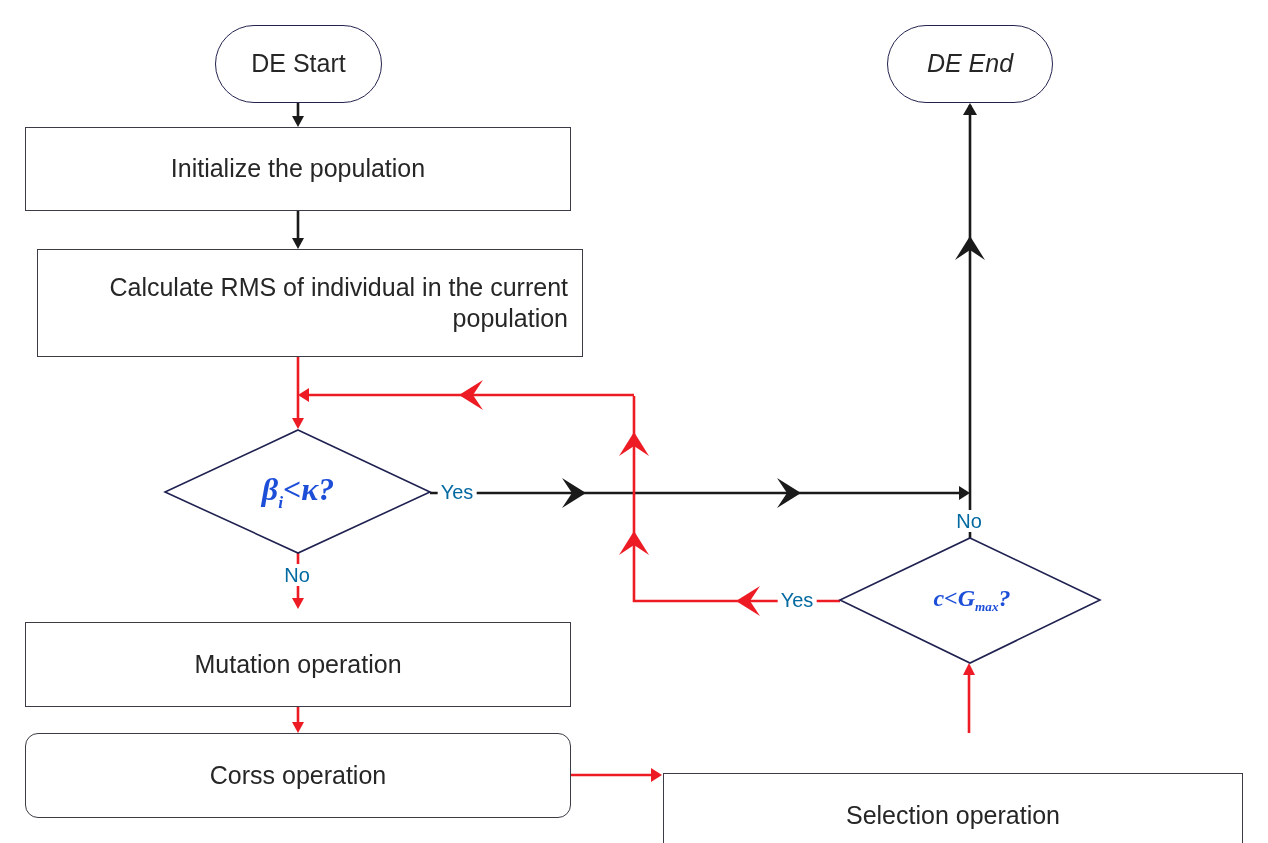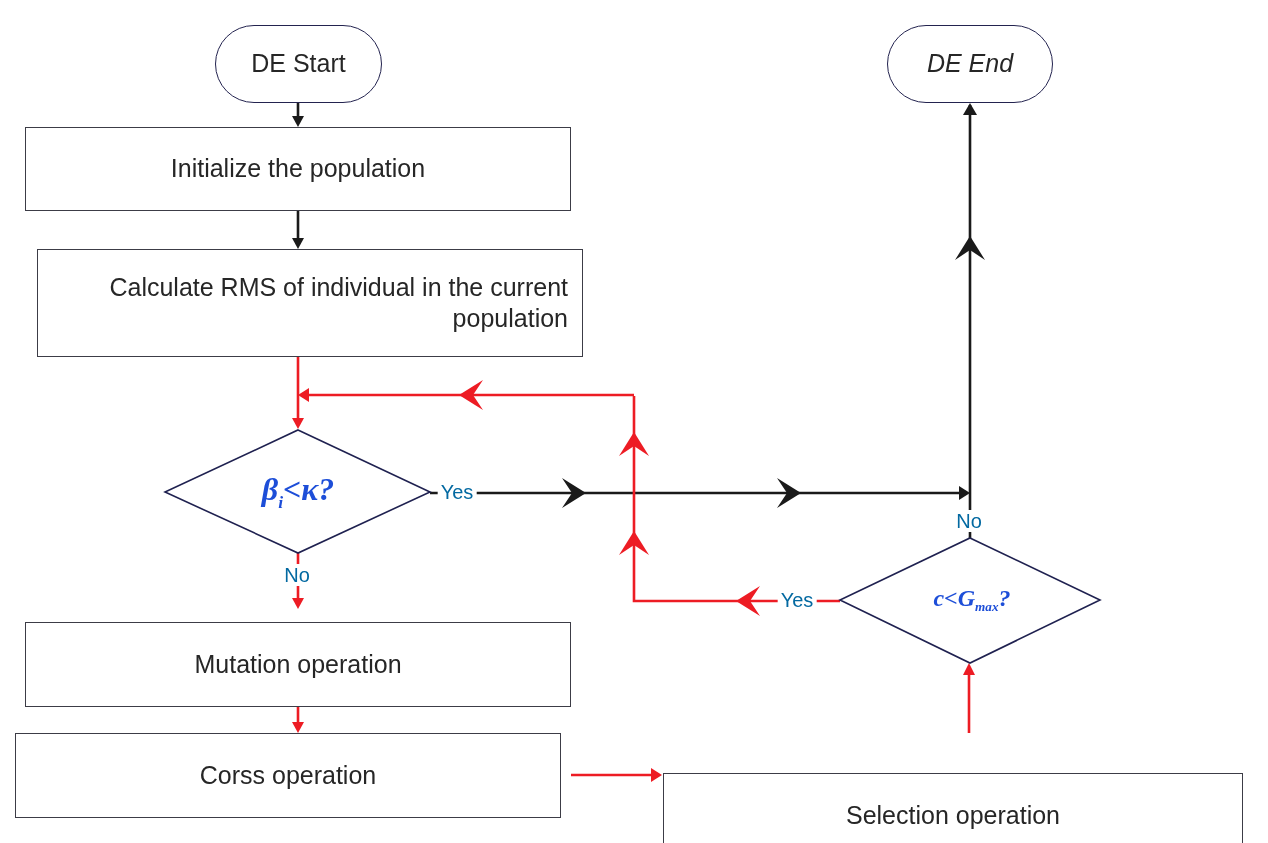--- a/index.html
+++ b/index.html
@@ -90,21 +90,21 @@
 
   <div class="node rect" style="left:25px;top:127px;width:546px;height:84px;">
     <span>Initialize the population</span>
   </div>
   <div class="node rect rms" style="left:37px;top:249px;width:546px;height:108px;text-align:right;">
     <span>Calculate RMS of individual in the current population</span>
   </div>
   <div class="node rect" style="left:25px;top:622px;width:546px;height:85px;">
     <span>Mutation operation</span>
   </div>
-  <div class="node rect" style="left:15px;top:733px;width:546px;height:85px;">
+  <div class="node rect" style="left:25px;top:733px;width:546px;height:85px;border-radius:13px;">
     <span>Corss operation</span>
   </div>
   <div class="node rect" style="left:663px;top:773px;width:580px;height:85px;">
     <span>Selection operation</span>
   </div>
 
   <div class="dlabel" style="left:298px;top:492px;font-size:32px;">
     <span>β</span><sub>i</sub><span>&lt;κ?</span>
   </div>
   <div class="dlabel" style="left:972px;top:600px;font-size:24px;">

